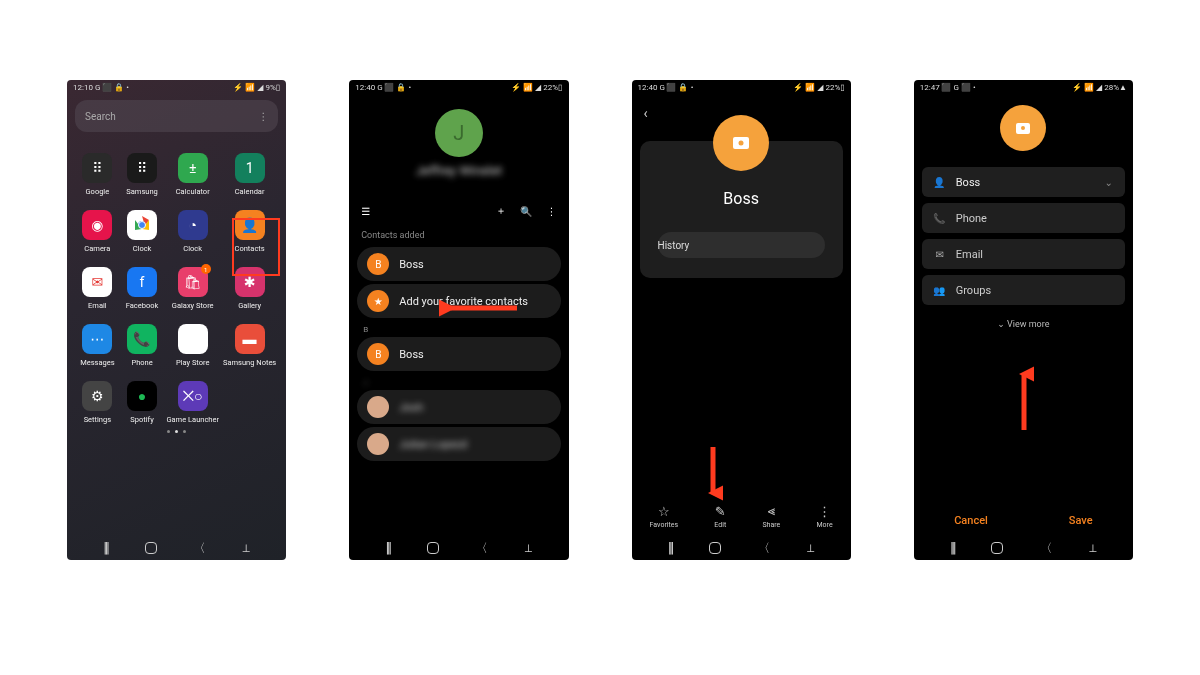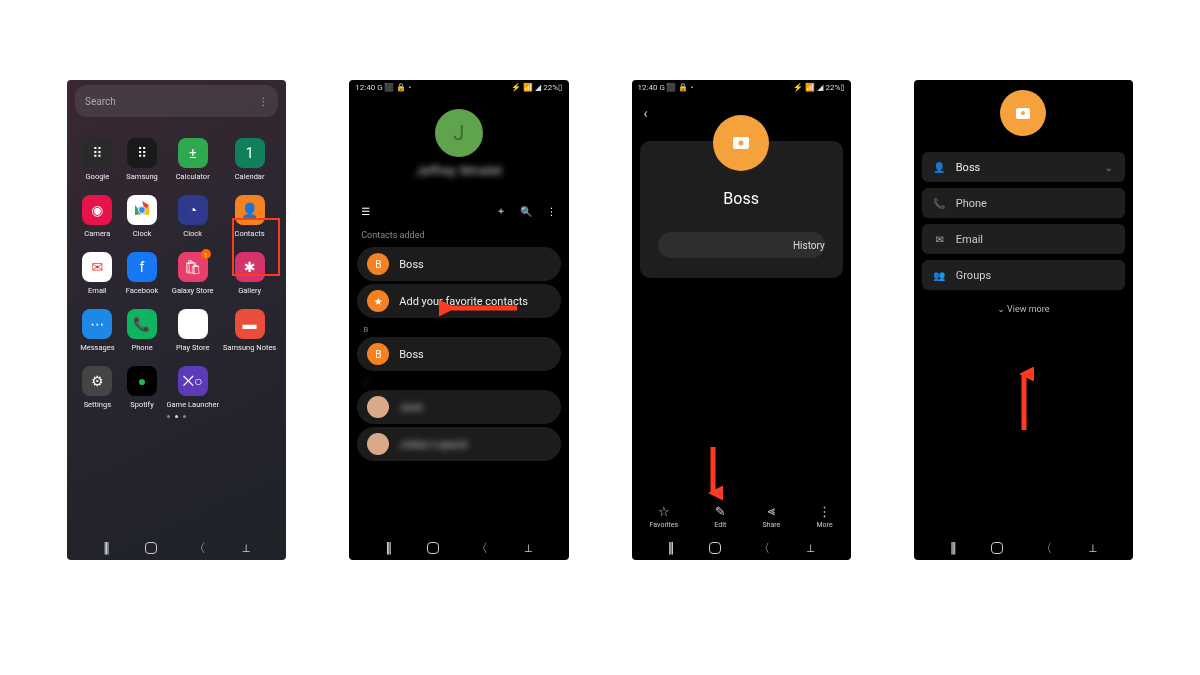--- a/index.html
+++ b/index.html
@@ -148,21 +148,21 @@
   .big-av .inner { width:16px; height:12px; background:#fff; border-radius:2px; position:relative; }
   .big-av .inner::before { content:''; position:absolute; left:50%; top:50%; width:5px; height:5px; border-radius:50%; background:#f5a23c; transform:translate(-50%,-50%);}
   .detail-panel {
     background:#1e1e1e; margin:0 8px; border-radius:10px; padding:0 0 14px;
     position:relative;
   }
   .detail-name { text-align:center; font-size:16px; color:#fff; padding:48px 0 18px; }
   .detail-panel .big-av { position:absolute; left:50%; transform:translateX(-50%); top:-26px; margin:0; }
   .chip-btn {
     margin: 6px 18px; background:#2e2e2e; height:26px; border-radius:13px;
-    display:flex; align-items:center; justify-content:flex-end;
+    display:flex; align-items:center; justify-content:flex-start;
     font-size:10px; color:#ddd;
   }
   .bottom-actions {
     position:absolute; bottom:24px; left:0; right:0; height:40px;
     display:flex; justify-content:space-around; align-items:center;
   }
   .action { display:flex; flex-direction:column; align-items:center; gap:2px; color:#ccc; }
   .action .ic { font-size:13px; }
   .action .lb { font-size:7px; }
 
@@ -187,20 +187,24 @@
   .cancel-save {
     position:absolute; bottom:30px; left:0; right:0; height:20px;
     display:flex; justify-content:space-around; align-items:center;
   }
   .cancel-save span { font-size:11px; font-weight:500; color:#f58220; }
 </style>
 </head>
 <body>
 
 <div class="phone p1">
+  <div class="status-bar">
+    <span>12:10 G ⬛ 🔒 •</span>
+    <span>⚡ 📶 ◢ 9%▯</span>
+  </div>
   <div class="search-pill">
     <span>Search</span>
     <span class="more">⋮</span>
   </div>
 
   <div class="app-grid">
     <div class="app">
         <div class="app-icon-wrap">
           <div class="app-icon i-google">⠿</div>
         </div>
@@ -451,20 +455,24 @@
 
   <div class="nav-bar">
     <span class="recent">|||</span>
     <span class="home"></span>
     <span class="back">〈</span>
     <span class="access">⟂</span>
   </div>
 </div>
 
 <div class="phone">
+  <div class="status-bar">
+    <span>12:47 ⬛ G ⬛ •</span>
+    <span>⚡ 📶 ◢ 28%▲</span>
+  </div>
   <div class="med-av">
       <div class="inner"></div>
     </div>
 
   <div class="field">
     <span class="fi">👤</span>
     <span class="fv">Boss</span>
     <span class="chev">⌄</span>
   </div>
   <div class="field">
@@ -486,20 +494,24 @@
     <svg width="20" height="70">
         <defs>
           <marker id="ah4" markerWidth="10" markerHeight="10" refX="5" refY="1" orient="auto">
             <path d="M0,10 L10,10 L5,0 Z" fill="#ff3b1f"></path>
           </marker>
         </defs>
         <line x1="10" y1="68" x2="10" y2="12" stroke="#ff3b1f" stroke-width="5" marker-end="url(#ah4)"></line>
       </svg>
   </div>
 
+  <div class="cancel-save">
+    <span>Cancel</span>
+    <span>Save</span>
+  </div>
 
   <div class="nav-bar">
     <span class="recent">|||</span>
     <span class="home"></span>
     <span class="back">〈</span>
     <span class="access">⟂</span>
   </div>
 </div>
 
 </body></html>

